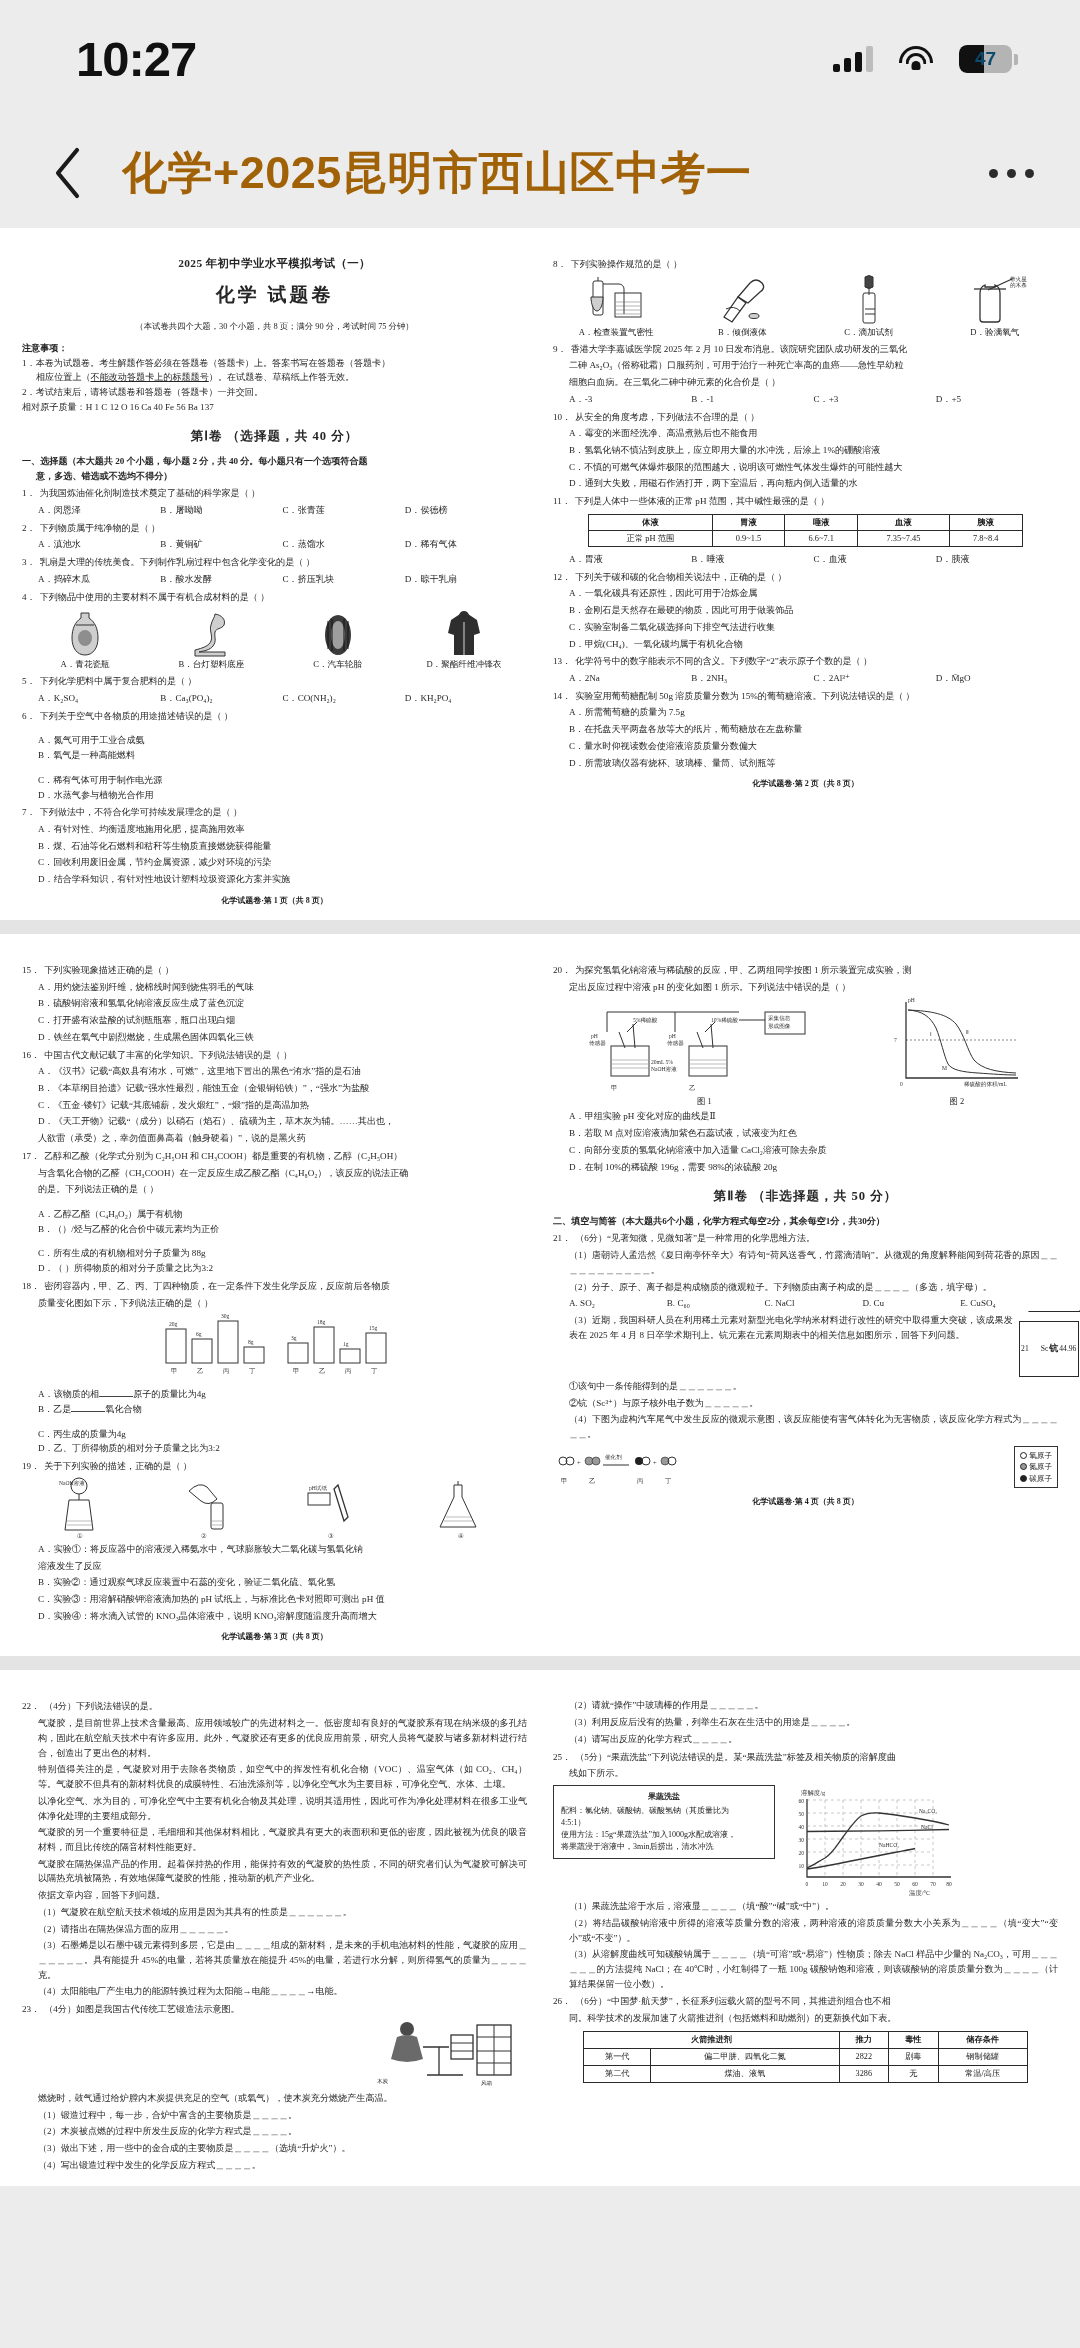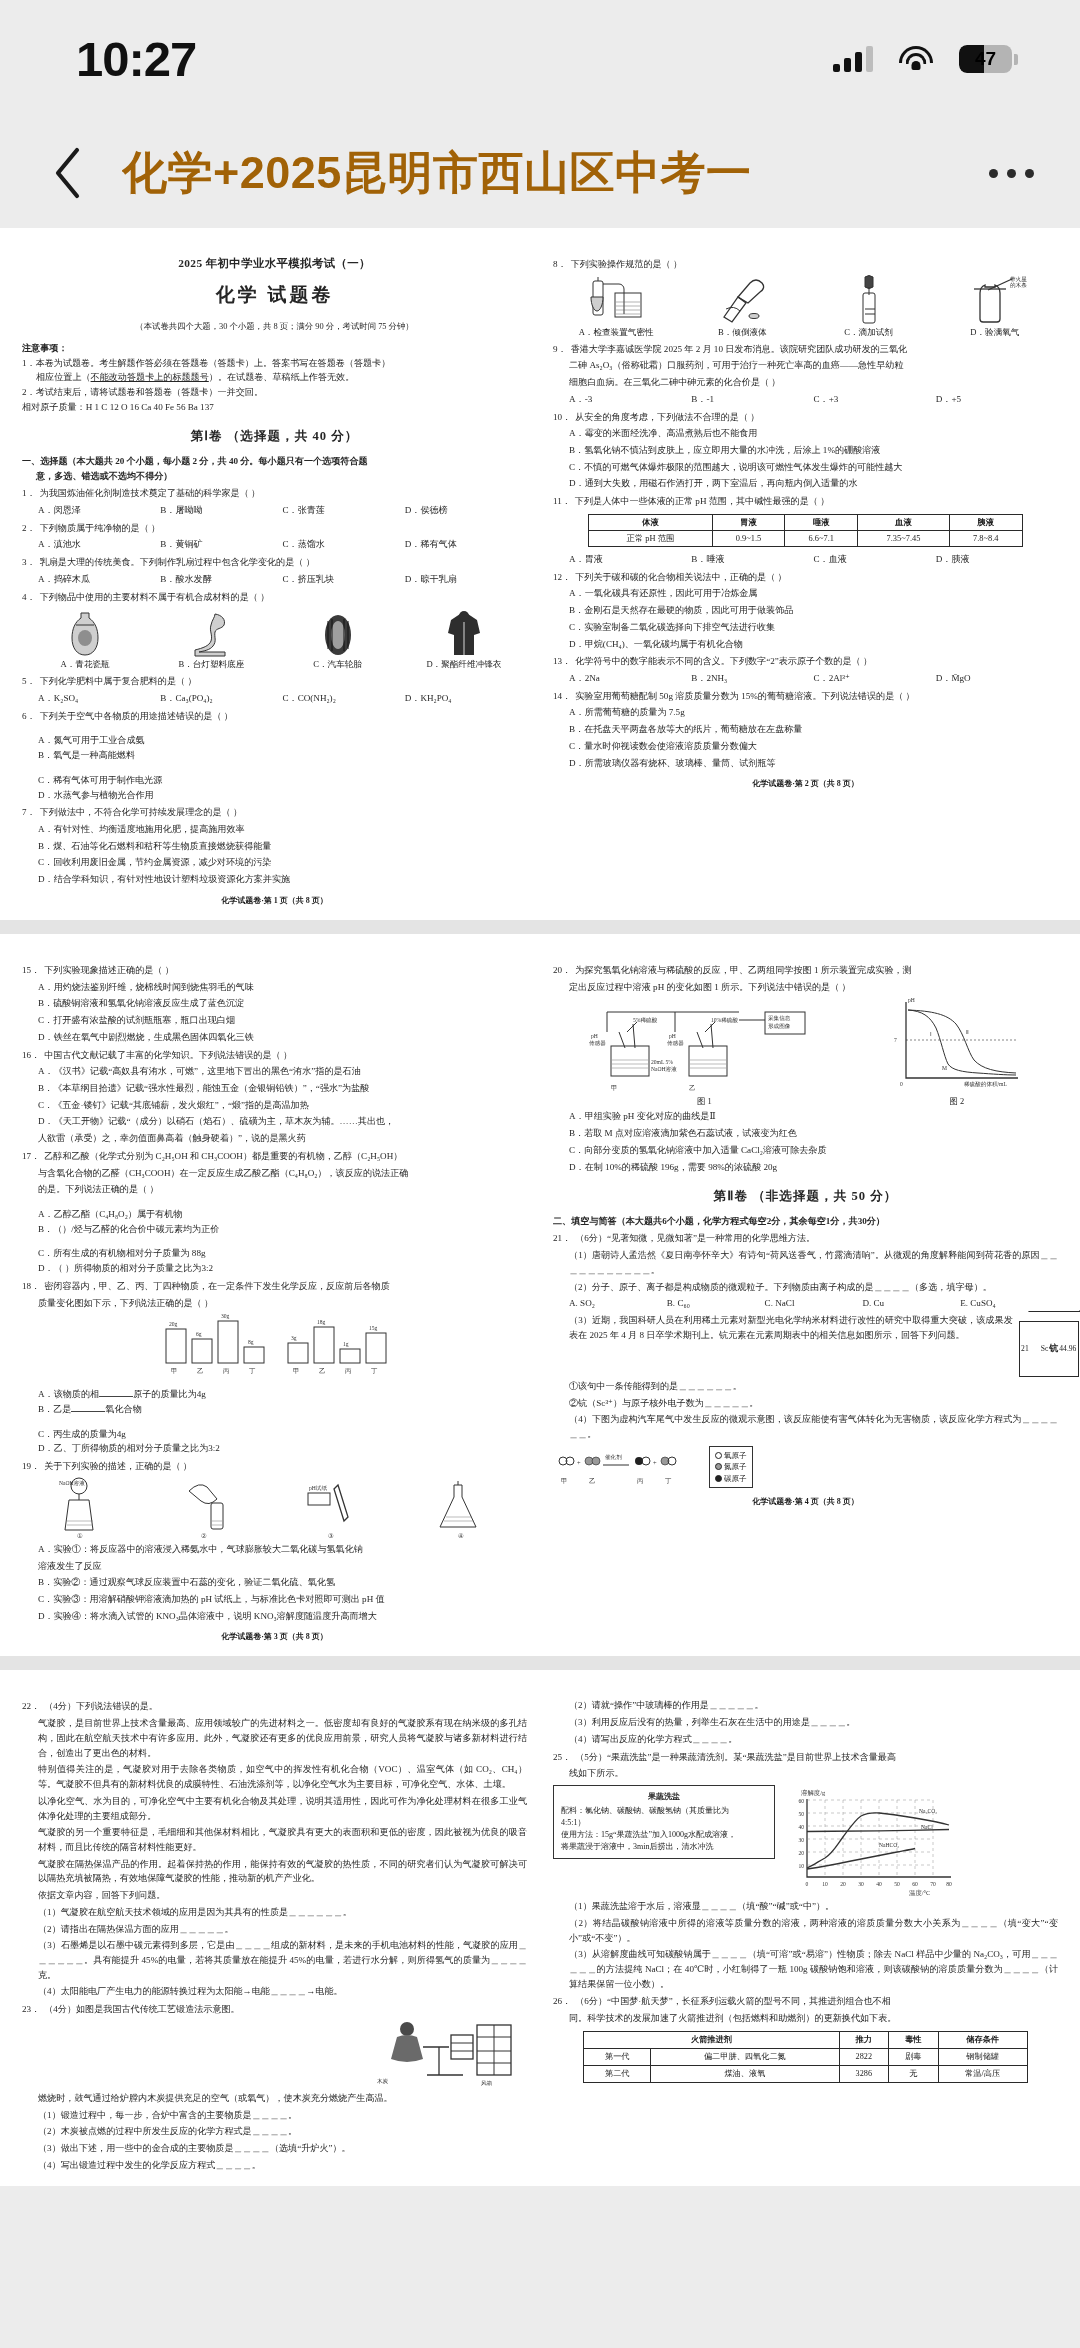--- a/index.html
+++ b/index.html
@@ -30,21 +30,21 @@
   .wifi span{position:absolute;left:50%;transform:translateX(-50%);
     border:3.4px solid #111;border-bottom:none;border-radius:50% 50% 0 0 / 100% 100% 0 0;}
   .wifi span.a{width:34px;height:17px;top:0;}
   .wifi span.b{width:21px;height:11px;top:7px;}
   .wifi span.c{width:9px;height:9px;top:15px;background:#111;border:none;border-radius:50% 50% 2px 2px;}
 
   .battery{position:relative;width:53px;height:28px;border-radius:8px;
     background:#b4b4b4;overflow:hidden;display:flex;align-items:center;}
   .battery .lvl{position:absolute;left:0;top:0;bottom:0;background:#111;border-radius:8px 0 0 8px;}
   .battery .pct{position:relative;z-index:2;width:100%;text-align:center;
-    font-size:19px;font-weight:bold;color:#000000;line-height:28px;}
+    font-size:19px;font-weight:bold;color:#0c4a6e;line-height:28px;}
   .battery-tip{width:4px;height:11px;background:#b4b4b4;border-radius:0 2px 2px 0;margin-left:2px;}
   .battery-wrap{display:flex;align-items:center;}
 
   
   .navbar{
     height:110px;width:1080px;background:#ececec;
     display:flex;align-items:center;padding:0 34px 0 40px;
   }
   .back{width:56px;height:56px;display:flex;align-items:center;justify-content:center;flex:0 0 auto;}
   .back svg{display:block;}
@@ -120,21 +120,21 @@
   .cube .face{position:absolute;left:0;top:10px;width:60px;height:56px;border:1.2px solid #2a2a2a;
     background:#fff;display:flex;flex-direction:row;align-items:center;justify-content:center;gap:1px;}
   .cube .top{position:absolute;left:0;top:0;width:60px;height:11px;
     border-top:1.2px solid #2a2a2a;transform:skewX(-42deg);transform-origin:bottom left;}
   .cube .side{position:absolute;left:60px;top:0;width:12px;height:56px;
     border-right:1.2px solid #2a2a2a;border-top:1.2px solid #2a2a2a;transform:skewY(-42deg);transform-origin:top left;}
   .cube .r1{font-size:7.6px;display:flex;gap:12px;}
   .cube .r2{font-size:9px;font-weight:bold;}
   .cube .r3{font-size:7.6px;}
 
-  .molrow{display:flex;align-items:center;gap:6px;justify-content:flex-start;margin:4px 0;}
+  .molrow{display:flex;align-items:center;gap:6px;justify-content:space-between;margin:4px 0;}
   .legend{border:1px solid #333;padding:3px 5px;font-size:7.6px;line-height:1.5;
     font-family:"Liberation Serif",serif;}
   .dot{display:inline-block;width:7px;height:7px;border-radius:50%;border:1px solid #222;vertical-align:-1px;}
   .dot.w{background:#fff;} .dot.g{background:#9a9a9a;} .dot.k{background:#222;}
 
   svg{overflow:visible;}
   .ln{stroke:#333;stroke-width:1;fill:none;}
   .ln2{stroke:#333;stroke-width:1.3;fill:none;}
   .fillg{fill:#cfcfcf;stroke:#333;stroke-width:1;}
   .fillk{fill:#444;stroke:#333;stroke-width:1;}
@@ -768,21 +768,21 @@
       </div>
 
       <div class="col">
 
         <div class="sub p">（2）请就“操作”中玻璃棒的作用是＿＿＿＿＿。</div>
         <div class="sub p">（3）利用反应后没有的热量，列举生石灰在生活中的用途是＿＿＿＿。</div>
         <div class="sub p">（4）请写出反应的化学方程式＿＿＿＿。</div>
 
         <div class="qnum p">
           <span class="n">25．</span>
-          <span class="b">（5分）“果蔬洗盐”是一种果蔬清洗剂。某“果蔬洗盐”是目前世界上技术含量最高</span>
+          <span class="b">（5分）“果蔬洗盐”下列说法错误的是。某“果蔬洗盐”标签及相关物质的溶解度曲</span>
         </div>
         <div class="sub p">线如下所示。</div>
 
         <div style="display:flex;gap:6px;align-items:flex-start;margin-top:4px;">
           <div class="label-box" style="width:44%;margin:0;">
             <div class="lbt">果蔬洗盐</div>
             <div>配料：氯化钠、碳酸钠、碳酸氢钠（其质量比为</div>
             <div>4:5:1）</div>
             <div>使用方法：15g“果蔬洗盐”加入1000g水配成溶液，</div>
             <div>将果蔬浸于溶液中，3min后捞出，清水冲洗</div>

